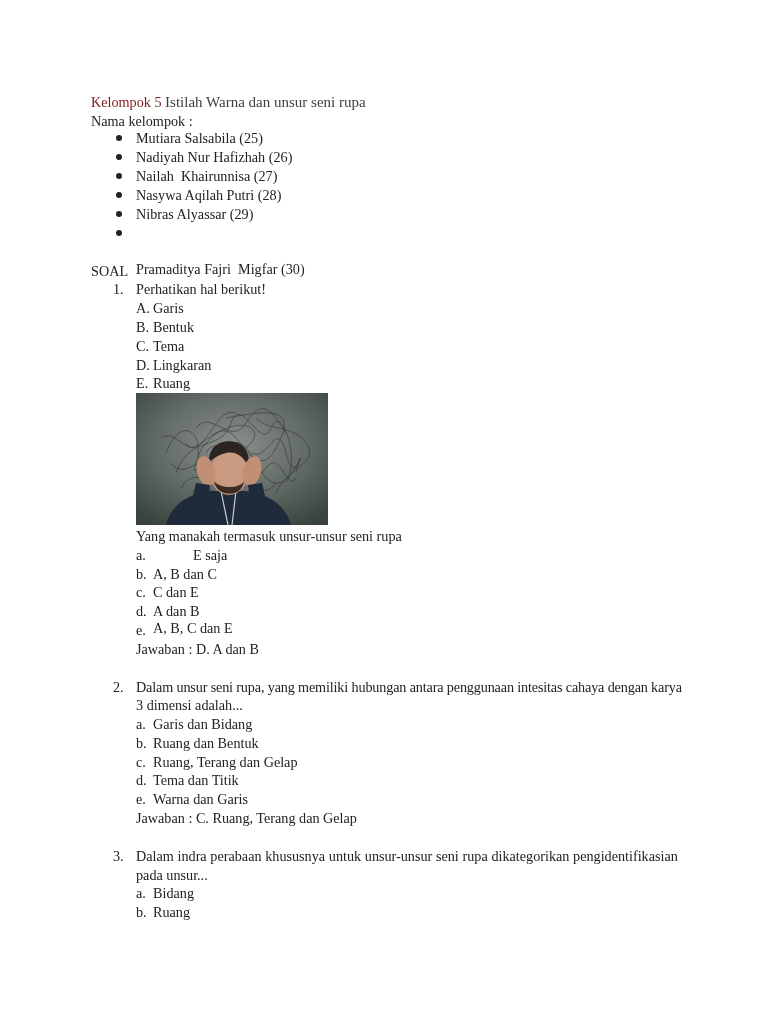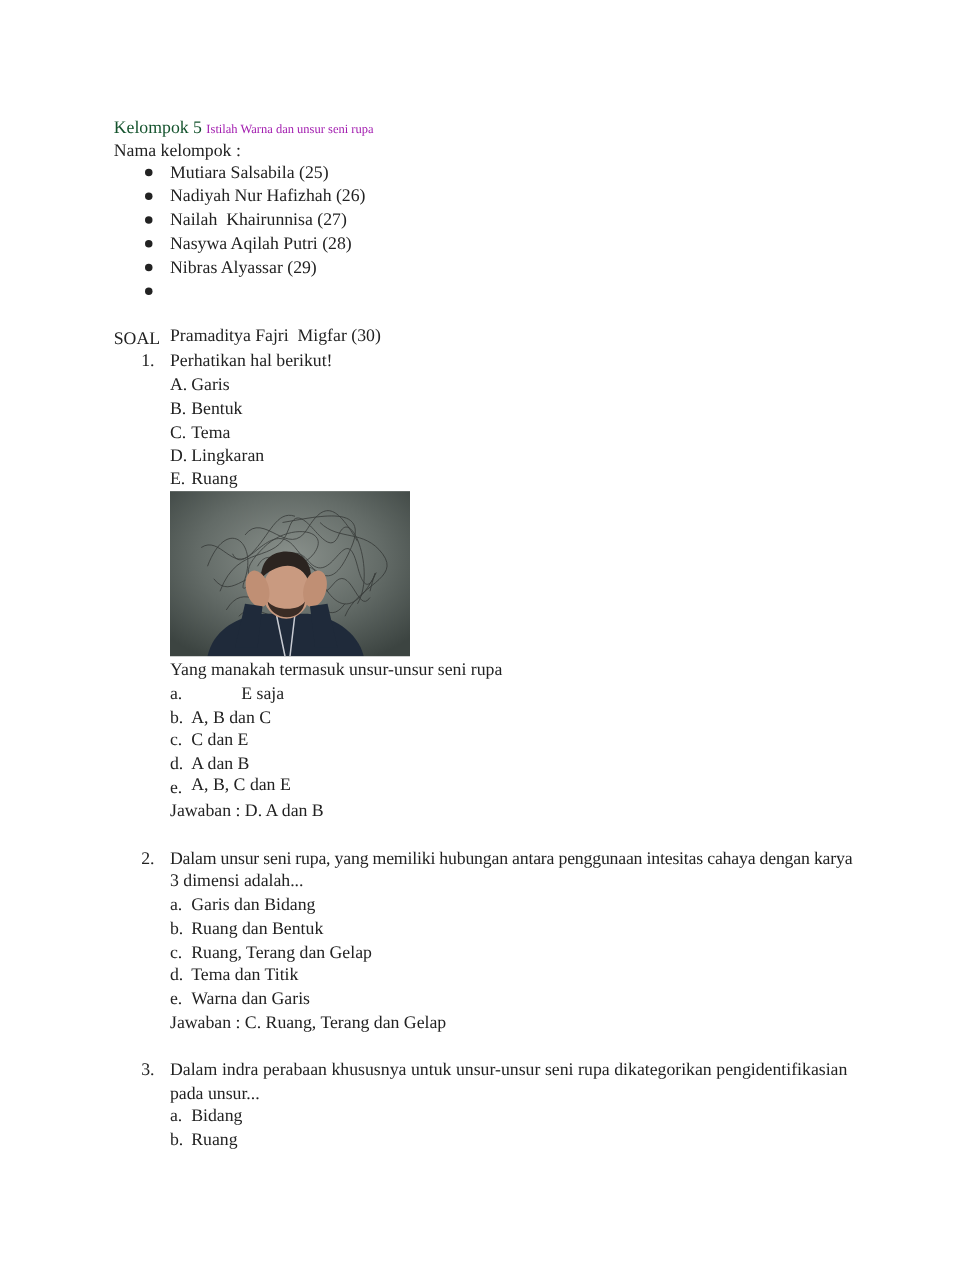--- a/index.html
+++ b/index.html
@@ -19,22 +19,22 @@
     .page {
       position: absolute;
       left: 0; top: 0;
       width: 768px; height: 1024px;
     }
     .line {
       position: absolute;
       white-space: nowrap;
       line-height: 19px;
     }
-    .title-main { color: #14532d; }
-    .title-sub { color: #a21caf; font-size: 10px; }
+    .title-main { color: #7f1d1d; }
+    .title-sub { color: #404040; font-size: 15px; }
     .bullet {
       position: absolute;
       width: 6px; height: 6px;
       border-radius: 50%;
       background: #222222;
     }
     .justify-line {
       position: absolute;
       white-space: nowrap;
       line-height: 19px;

